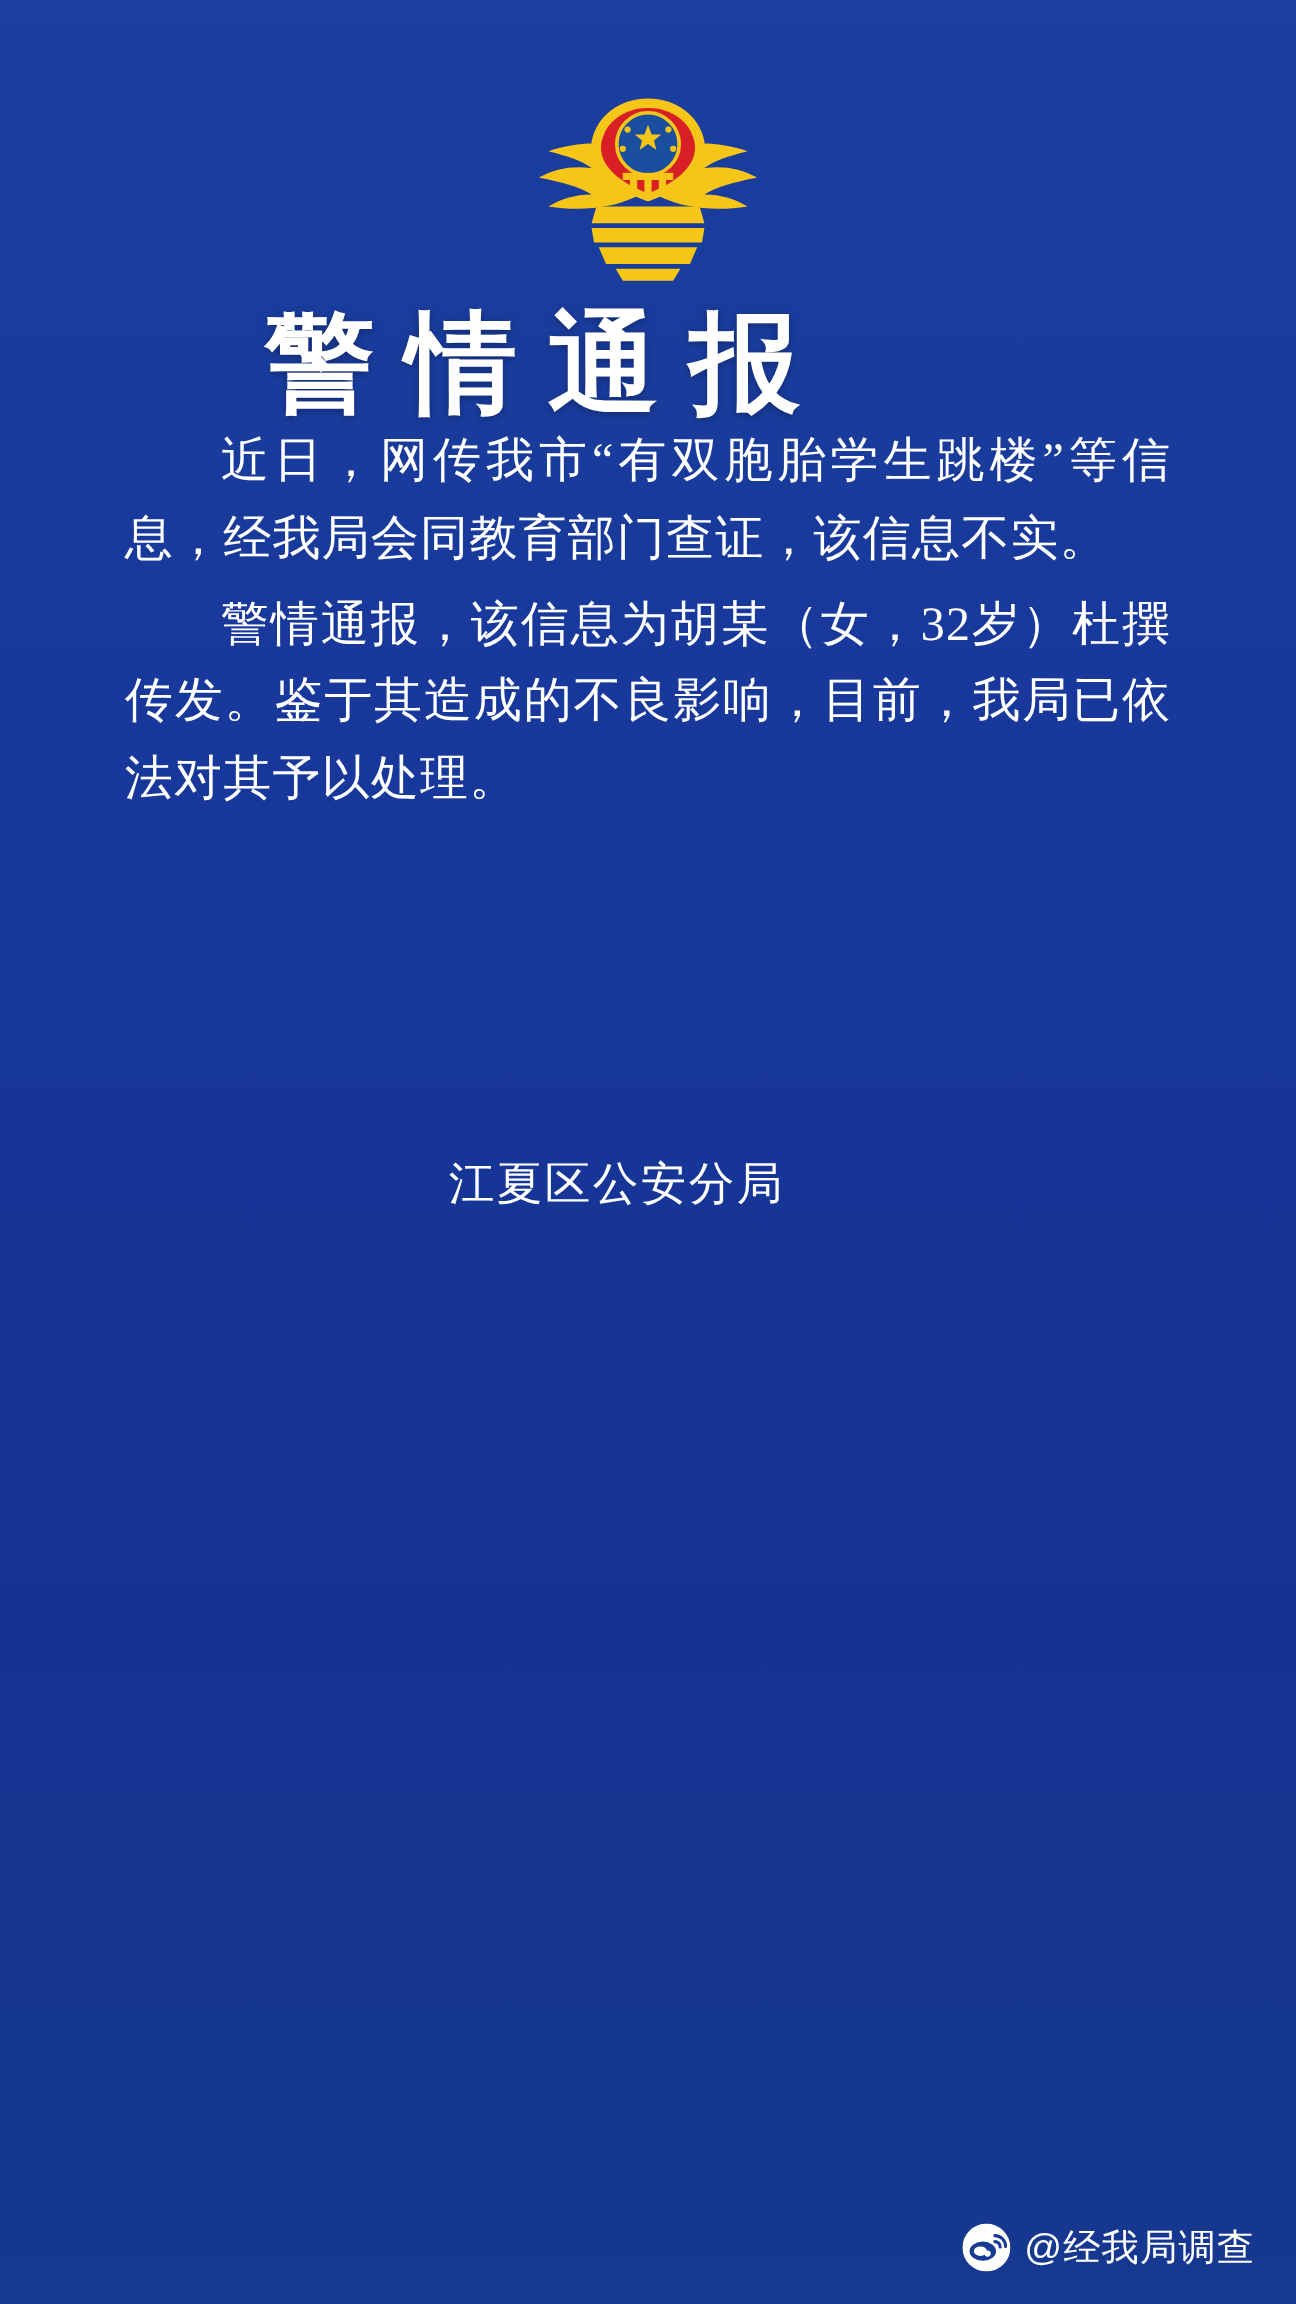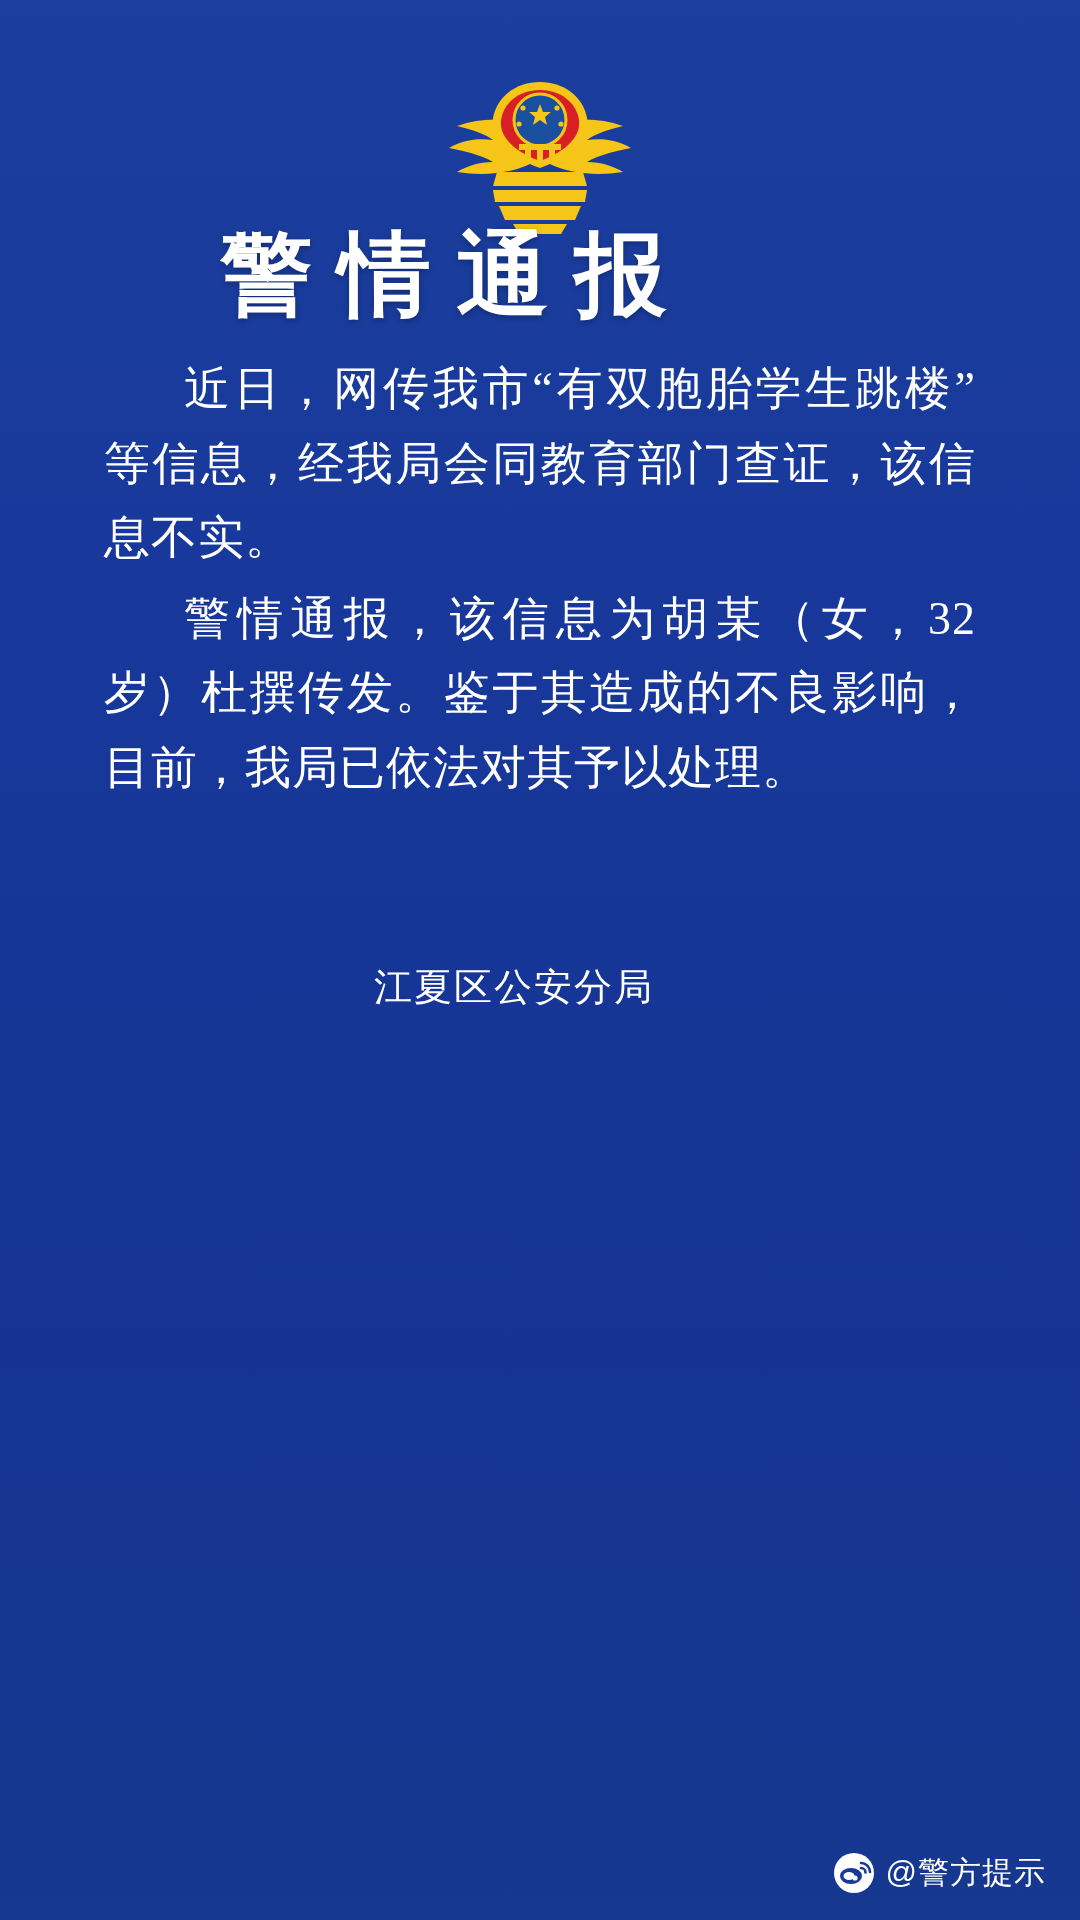--- a/index.html
+++ b/index.html
@@ -42,40 +42,40 @@
     justify-content: center;
   }
   .emblem {
     width: 210px;
     height: 170px;
   }
 
   
   .title {
     position: absolute;
-    top: 220px;
+    top: 248px;
     left: 0;
     width: 887px;
     text-align: center;
     font-size: 92px;
     font-weight: bold;
     letter-spacing: 26px;
     text-indent: 26px;
     line-height: 1.2;
     font-family: "Liberation Serif", "DejaVu Serif", serif;
     text-shadow: 0 2px 6px rgba(0,0,0,0.28);
   }
 
   
   .body-text {
     position: absolute;
     top: 352px;
     left: 104px;
     width: 872px;
-    font-size: 46px;
+    font-size: 40px;
     line-height: 1.62;
     letter-spacing: 1px;
     text-align: justify;
     text-justify: inter-ideograph;
   }
   .body-text p {
     margin: 0 0 6px 0;
     text-indent: 80px;
   }
 
@@ -173,16 +173,16 @@
 
   <div class="footer">
     <svg class="weibo-icon" viewBox="0 0 40 40" aria-hidden="true">
       <circle cx="20" cy="20" r="20" fill="#ffffff"></circle>
       <ellipse cx="17" cy="23" rx="11" ry="8" fill="#173a96"></ellipse>
       <ellipse cx="15" cy="23" rx="5.5" ry="4" fill="#ffffff"></ellipse>
       <circle cx="21" cy="25" r="2.6" fill="#ffffff"></circle>
       <path d="M27 10 a9 9 0 0 1 9 9" fill="none" stroke="#173a96" stroke-width="2.6" stroke-linecap="round"></path>
       <path d="M27 15 a4.5 4.5 0 0 1 4.5 4.5" fill="none" stroke="#173a96" stroke-width="2.6" stroke-linecap="round"></path>
     </svg>
-    <span class="footer-label">@警方提示</span>
+    <span class="footer-label">@经我局调查</span>
   </div>
 
 </div>
 
 </body></html>

